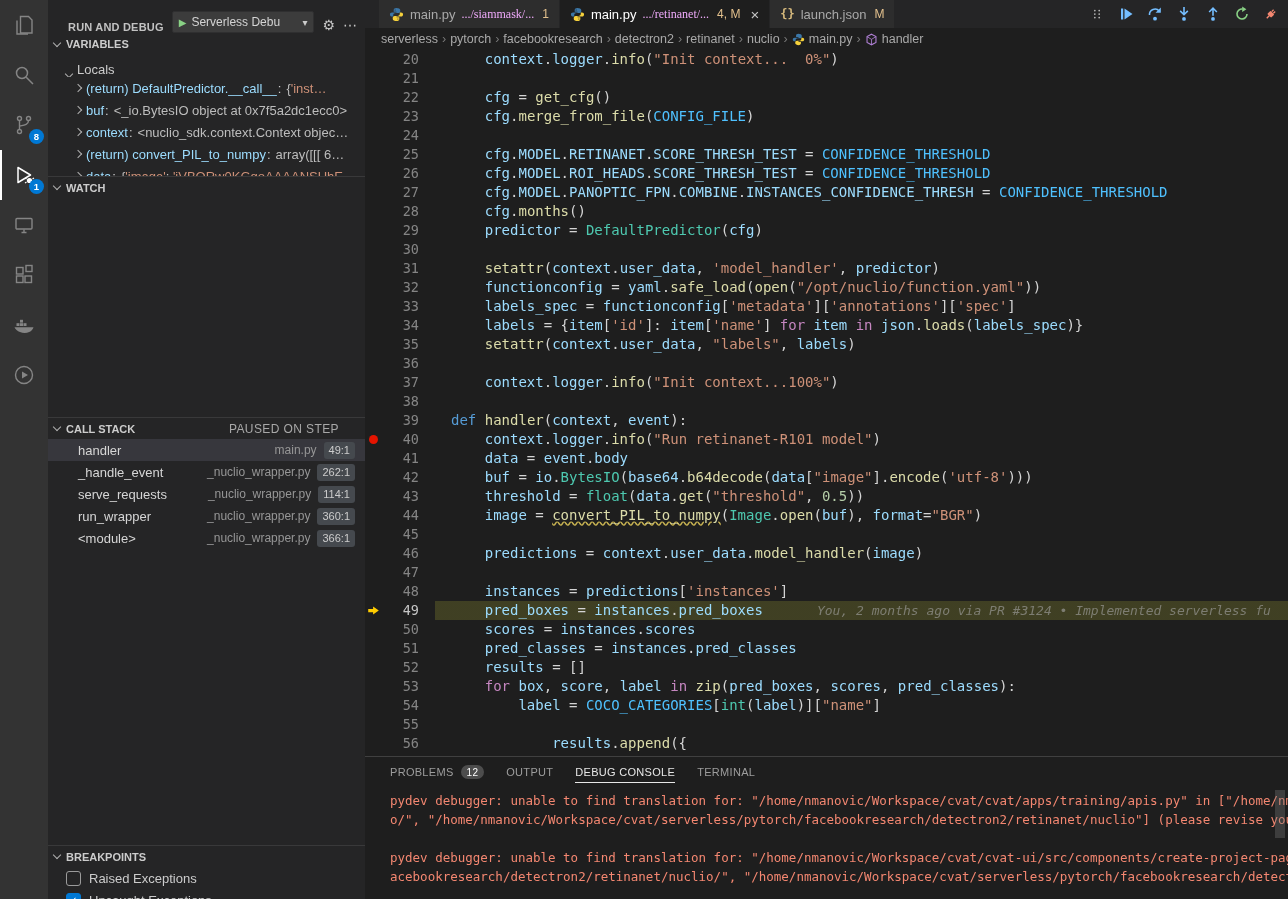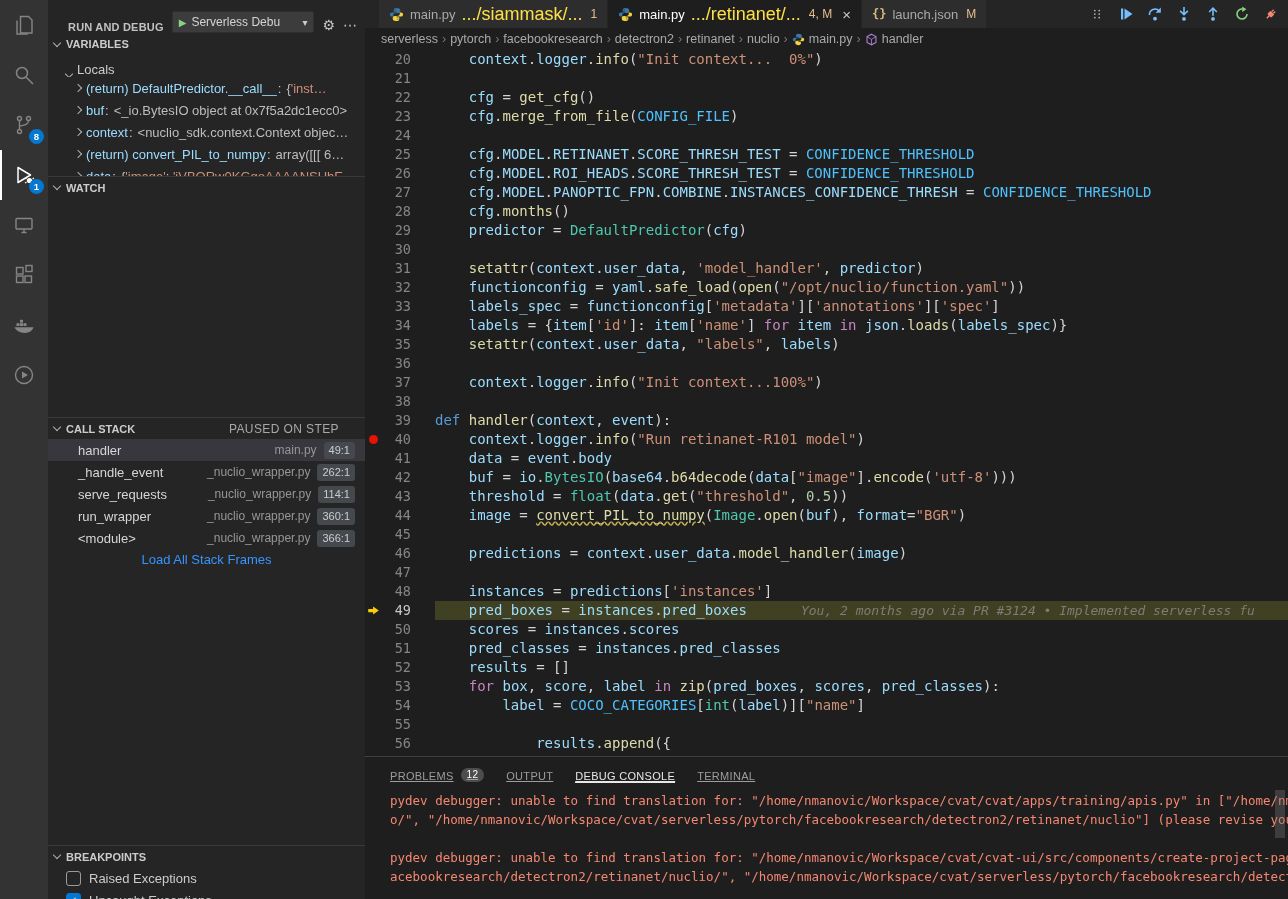--- a/index.html
+++ b/index.html
@@ -56,55 +56,55 @@
   .cb{width:15px;height:15px;border:1px solid #9b9b9b;border-radius:3px;display:flex;align-items:center;justify-content:center;
     font-size:10px;color:#fff;cursor:pointer;flex:none;}
   .cb.checked{background:#0078d4;border-color:#0078d4;}
 
   
   .main{flex:1;min-width:0;display:flex;flex-direction:column;}
   .tabbar{height:28px;flex:none;background:#252526;display:flex;align-items:stretch;padding-left:14px;}
   .tab{display:flex;align-items:center;gap:6px;padding:0 10px;background:#2d2d2d;border-right:1px solid #252526;
     font-size:13px;color:#a9a9a9;cursor:pointer;white-space:nowrap;}
   .tab.active{background:#1e1e1e;color:#ffffff;}
-  .tab-dir{color:#fde047;font-size:18px;}
+  .tab-dir{color:#f0abfc;font-size:12px;font-family:Liberation Serif, serif;}
   .tab-deco{color:#e2c08d;font-size:12px;margin-left:2px;}
   .tab-close{color:#c5c5c5;font-size:15px;line-height:1;margin-left:4px;cursor:pointer;}
   .tab-icon{display:flex;align-items:center;}
   .tab-icon.json{color:#d7ba7d;font-weight:700;font-size:12px;font-family:"DejaVu Sans Mono",monospace;}
 
   .dbg-toolbar{margin-left:auto;display:flex;align-items:center;gap:11px;padding-right:8px;}
   .dbg-btn{width:18px;height:18px;display:flex;align-items:center;justify-content:center;cursor:pointer;}
 
   .breadcrumbs{height:22px;flex:none;display:flex;align-items:center;padding-left:15px;font-size:12.5px;color:#a9a9a9;background:#1e1e1e;}
   .bc-item{display:flex;align-items:center;gap:4px;padding:0 1px;cursor:pointer;white-space:nowrap;}
   .bc-sep{color:#7a7a7a;margin:0 3px;}
   .bc-ico{display:flex;align-items:center;}
 
   .editor{height:706px;flex:none;overflow:hidden;position:relative;background:#1e1e1e;
     font-family:"DejaVu Sans Mono",monospace;font-size:14px;}
-  .code-line{display:flex;height:19px;line-height:19px;white-space:pre;}
+  .code-line{display:flex;height:19px;line-height:19px;white-space:pre;gap:8px;}
   .code-line.cur{background:linear-gradient(to right,transparent 70px,rgba(255,255,64,.15) 70px);}
   .bp-m{width:16px;flex:none;display:flex;align-items:center;justify-content:center;cursor:pointer;}
   .bp-dot{width:9px;height:9px;border-radius:50%;background:#e51400;display:block;}
   .ln{width:30px;flex:none;text-align:right;color:#858585;font-size:13.5px;}
   .code-line.cur .ln{color:#c6c6c6;}
   .ct{padding-left:24px;white-space:pre;}
   .blame{color:#7d7d72;font-style:italic;padding-left:54px;font-size:13px;}
 
   .tk-p{color:#d4d4d4;} .tk-v{color:#9cdcfe;} .tk-f{color:#dcdcaa;} .tk-k{color:#569cd6;}
   .tk-c{color:#c586c0;} .tk-C{color:#4fc1ff;} .tk-t{color:#4ec9b0;} .tk-s{color:#ce9178;} .tk-n{color:#b5cea8;}
   .tk-u{color:#dcdcaa;text-decoration:underline;text-decoration-style:wavy;text-decoration-color:#c8b351;}
 
   
   .panel{height:143px;flex:none;border-top:1px solid rgba(128,128,128,.35);background:#1e1e1e;position:relative;
     display:flex;flex-direction:column;}
   .panel-tabs{height:31px;flex:none;display:flex;align-items:center;gap:22px;padding-left:25px;font-size:11px;
     letter-spacing:.3px;color:#9d9d9d;}
-  .ptab{display:flex;align-items:flex-end;height:20px;border-bottom:1px solid transparent;cursor:pointer;text-decoration:underline;}
+  .ptab{display:flex;align-items:center;height:20px;border-bottom:1px solid transparent;cursor:pointer;}
   .ptab.active{color:#e7e7e7;border-color:#e7e7e7;}
   .panel-badge{margin-left:7px;background:#4d4d4d;color:#ffffff;border-radius:9px;padding:1.5px 6px;font-size:10px;}
   .console{flex:1;overflow:hidden;padding:3px 0 0 25px;font-family:"DejaVu Sans Mono",monospace;font-size:12.5px;color:#f48771;}
   .console-line{height:19px;line-height:19px;white-space:pre;}
   .panel-scroll{position:absolute;right:3px;top:33px;width:10px;height:48px;background:rgba(121,121,121,.35);}
 </style>
 </head>
 <body>
 
 <nav class="activity-bar">
@@ -256,21 +256,20 @@
           <span class="stack-name">run_wrapper</span>
           <span class="stack-file">_nuclio_wrapper.py</span>
           <span class="stack-pos">360:1</span>
         </div>
         <div class="stack-row">
           <span class="stack-name">&lt;module&gt;</span>
           <span class="stack-file">_nuclio_wrapper.py</span>
           <span class="stack-pos">366:1</span>
         </div>
       </div>
-    <div class="load-link">Load All Stack Frames</div>
   </section>
 
   <section class="sect-breakpoints">
     <div class="sect-h">
       <i class="chev down"></i>
       <span>BREAKPOINTS</span>
     </div>
     <div>
         <div class="bp-row">
           <span class="cb"></span>

